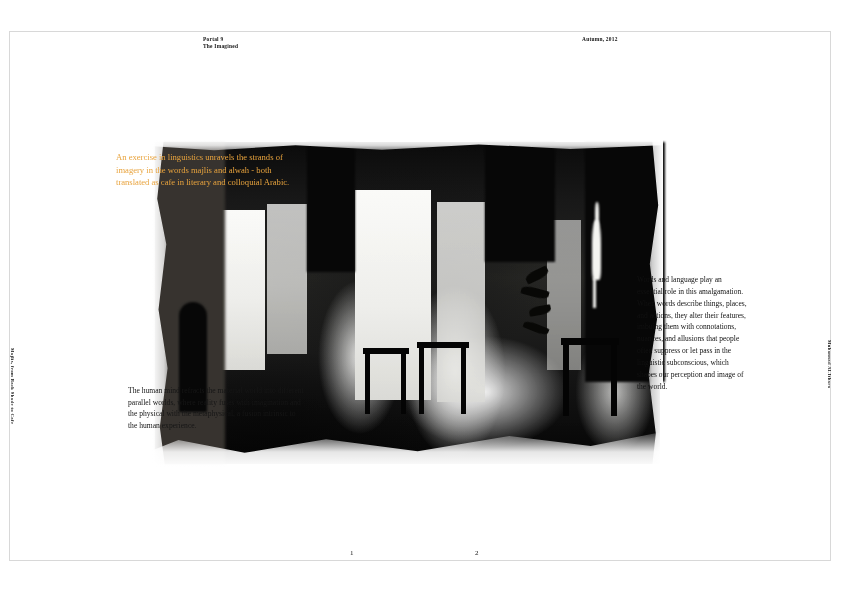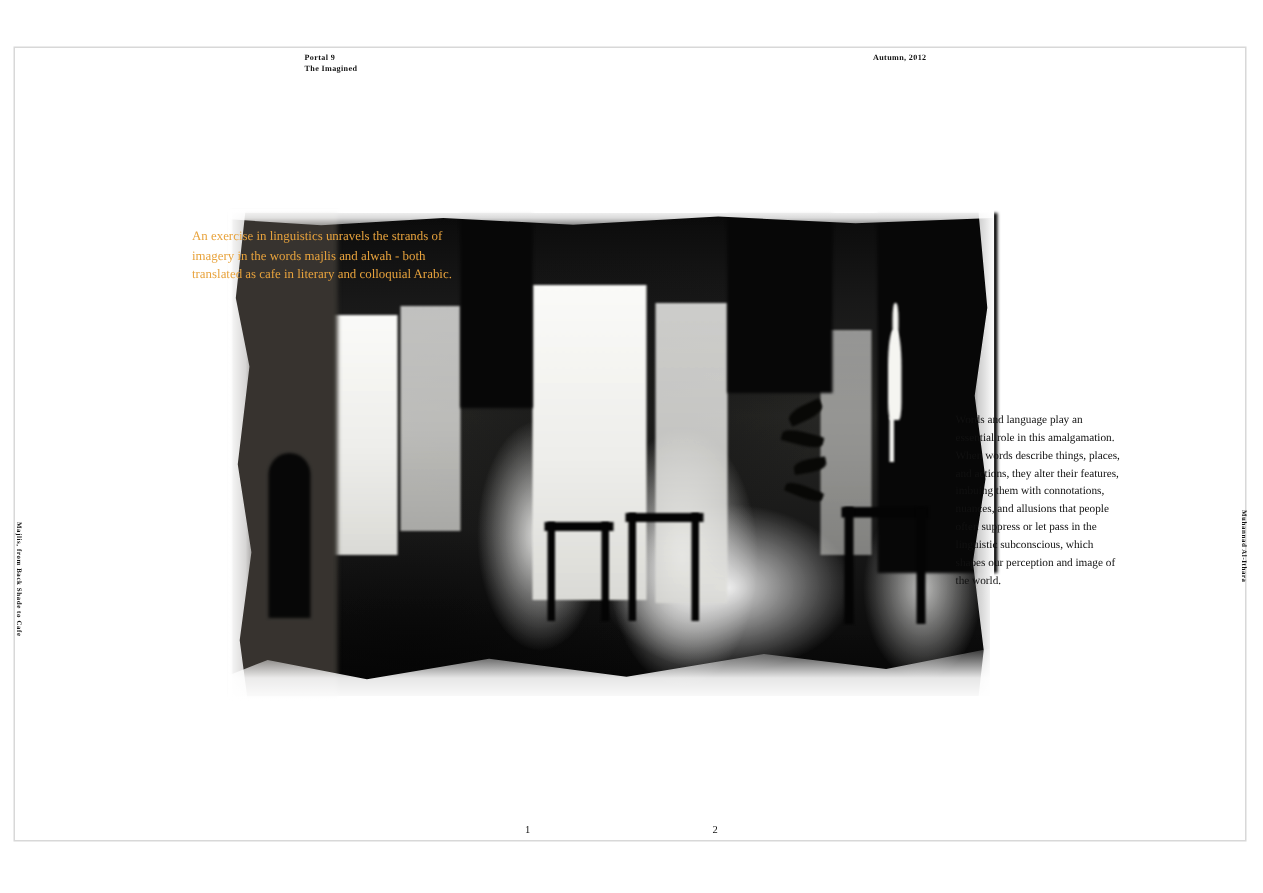--- a/index.html
+++ b/index.html
@@ -159,21 +159,21 @@
 
   
   .textblock {
     position: absolute;
     font-family: "Liberation Serif", serif;
     font-size: 7.6px;
     line-height: 1.52;
     color: #111111;
   }
   #lede {
-    left: 128px;
+    left: 116px;
     top: 151px;
     width: 186px;
     color: #e8a33d;
     font-size: 8.6px;
     line-height: 1.46;
     z-index: 5;
   }
   #caption-left {
     left: 128px;
     top: 385px;
@@ -255,19 +255,20 @@
 
     </div>
     <div id="photo-edge-top"></div>
     <div id="photo-edge-bottom"></div>
     <div id="photo-edge-left"></div>
     <div id="photo-edge-right"></div>
   </div>
 
   <div class="textblock" id="lede">An exercise in linguistics unravels the strands of imagery in the words majlis and alwah - both translated as cafe in literary and colloquial Arabic.</div>
 
+  <div class="textblock" id="caption-left">The human mind refracts the material world into different parallel worlds, where reality fuses with imagination and the physical with the metaphysical, a fusion intrinsic to the human experience.</div>
 
   <div class="textblock" id="body-right">Words and language play an essential role in this amalgamation. When words describe things, places, and actions, they alter their features, imbuing them with connotations, nuances, and allusions that people often suppress or let pass in the linguistic subconscious, which shapes our perception and image of the world.</div>
 
   <div class="folio" id="folio-left">1</div>
   <div class="folio" id="folio-right">2</div>
 
 </div>
 
 </body></html>

